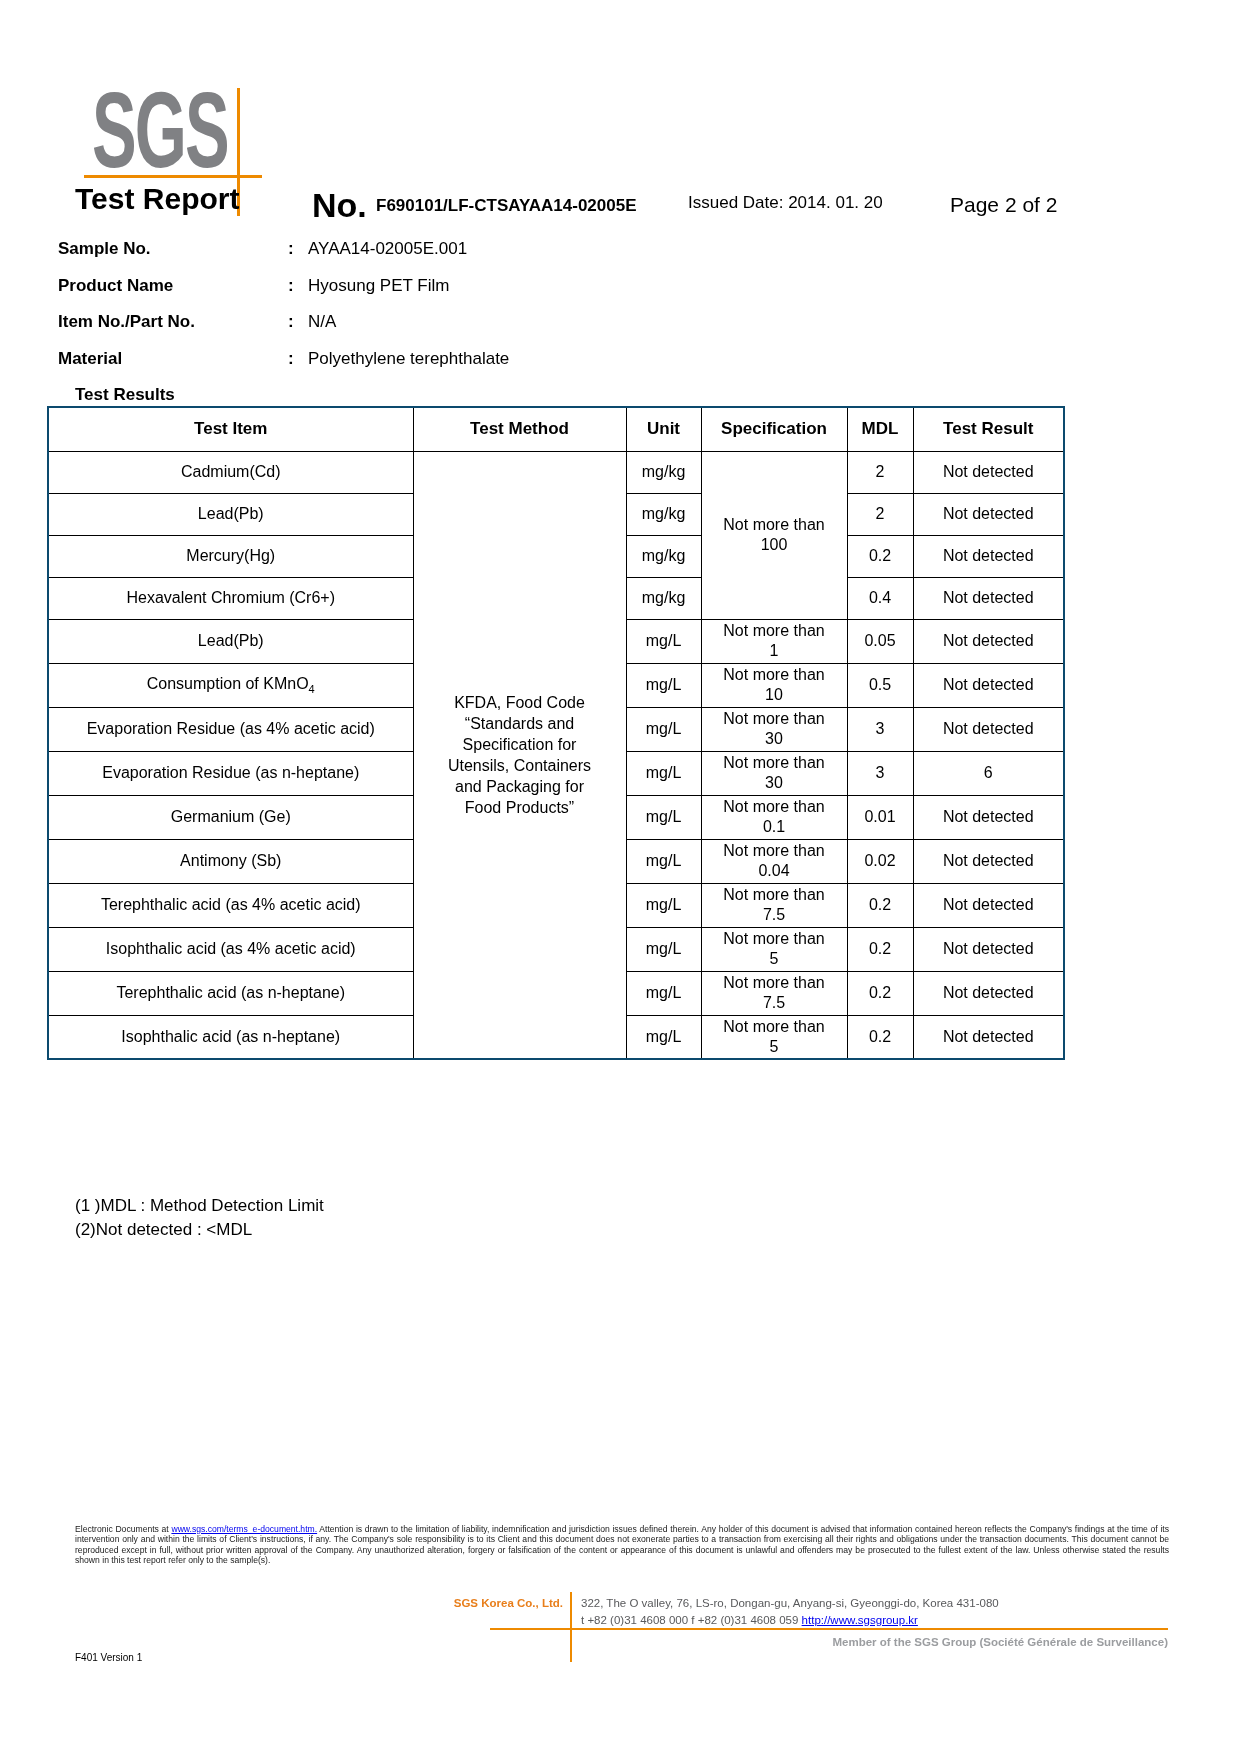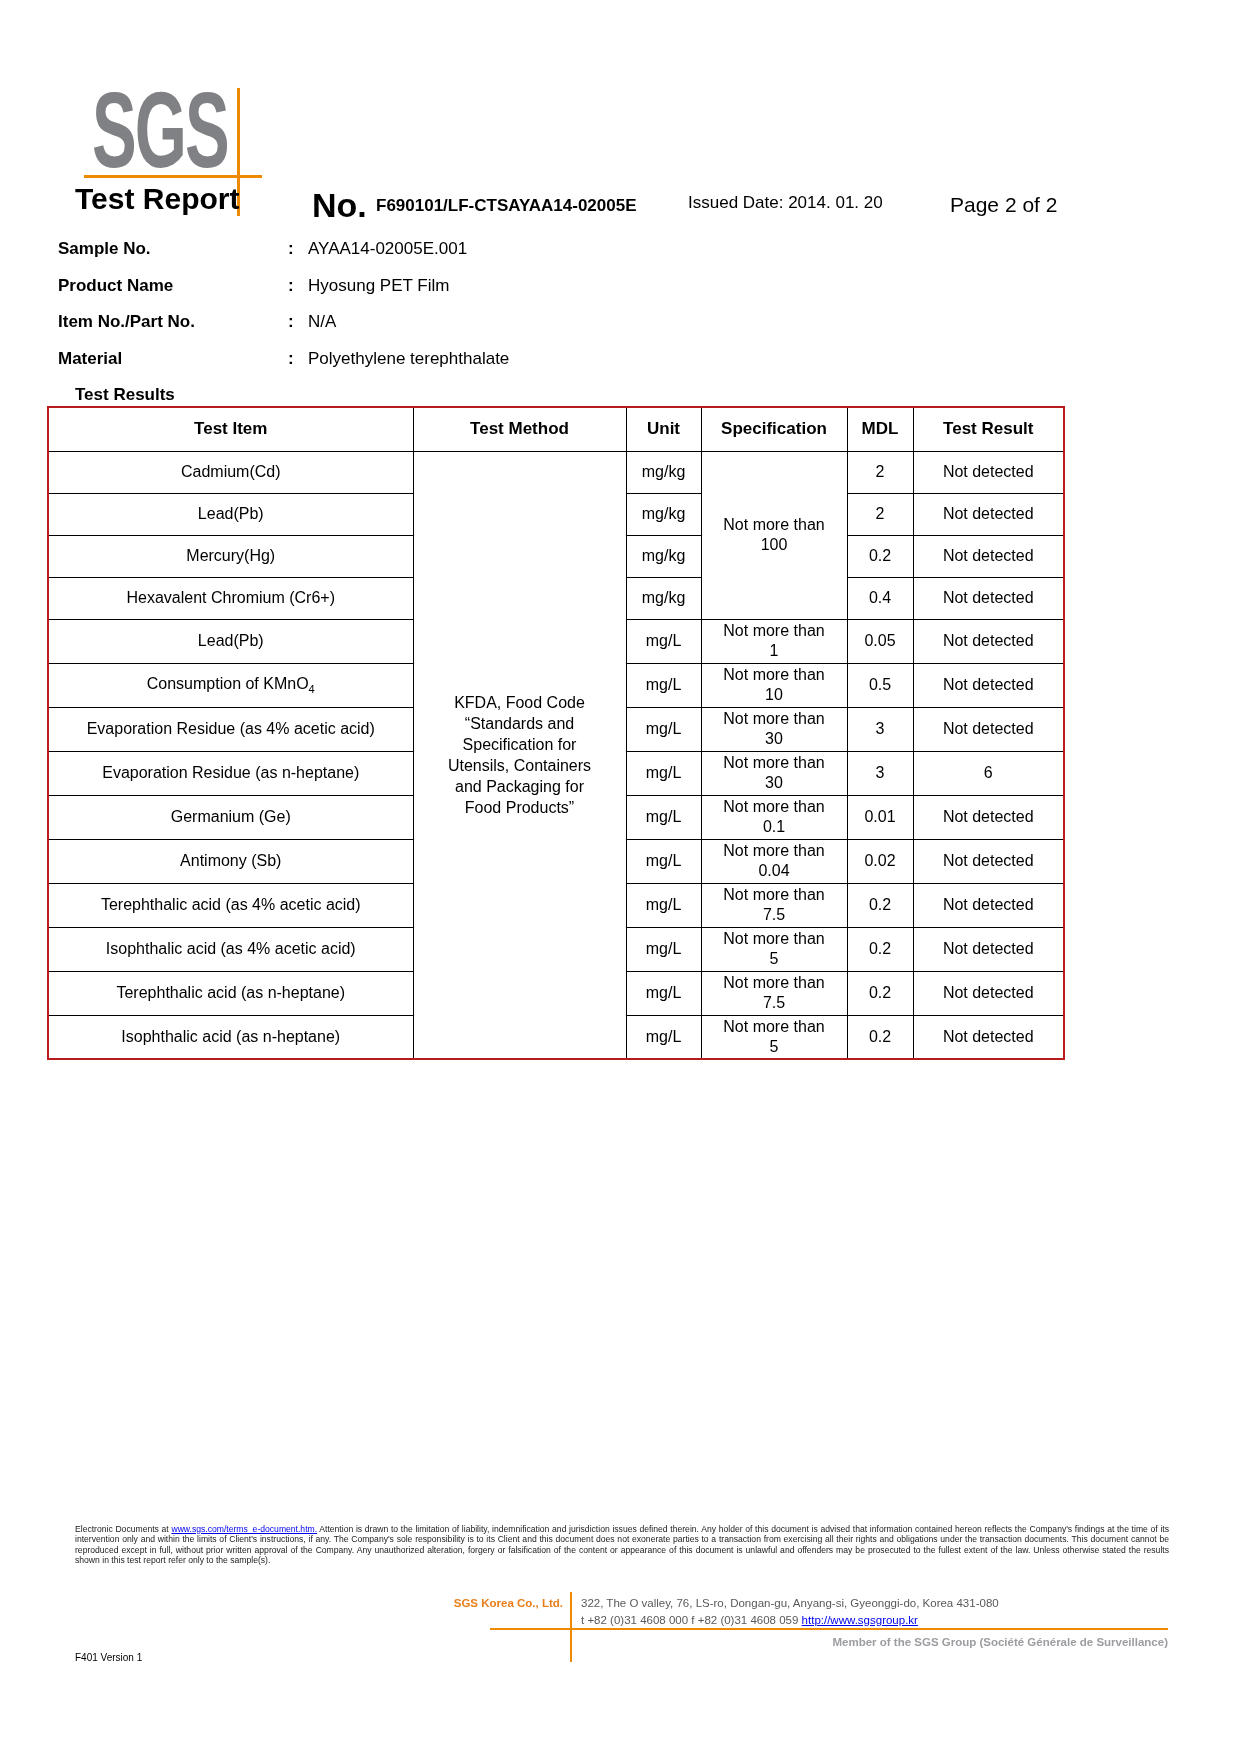--- a/index.html
+++ b/index.html
@@ -34,21 +34,21 @@
   
   .section-title { position:absolute; left:75px; top:385px; font-size:17px; font-weight:bold; }
   table.results {
     position:absolute; left:47px; top:406px; width:1016px;
     border-collapse:collapse; table-layout:fixed; font-size:16px;
   }
   table.results th, table.results td {
     border:1px solid #000; text-align:center; vertical-align:middle; padding:1px 3px;
     overflow:hidden;
   }
-  table.results { border:2px solid #b91c1c; }
+  table.results { border:2px solid #0c4a6e; }
   table.results th { font-size:17px; font-weight:bold; }
   tr.hdr { height:44px; }
   tr.r-kg { height:42px;margin-top:20px; }
   tr.r-l { height:44px; }
   .preline { white-space:pre-line; line-height:20px; }
   .method-cell { white-space:pre-line; line-height:21px; font-size:16px; }
   sub.sub { font-size:11px; }
 
   
   .footnotes { position:absolute; left:75px; top:1194px; font-size:17px; line-height:24px; }
@@ -236,20 +236,24 @@
       <td>Isophthalic acid (as n-heptane)</td>
       <td>mg/L</td>
       <td class="preline">Not more than
 5</td>
       <td>0.2</td>
       <td>Not detected</td>
     </tr>
   </tbody>
     </table>
 
+  <div class="footnotes">
+    <div>(1 )MDL : Method Detection Limit</div>
+    <div>(2)Not detected : &lt;MDL</div>
+  </div>
 
   <div class="disclaimer"><span>Electronic Documents at </span><span class="link">www.sgs.com/terms_e-document.htm.</span><span> Attention is drawn to the limitation of liability, indemnification and jurisdiction issues defined therein. Any holder of this document is advised that information contained hereon reflects the Company's findings at the time of its intervention only and within the limits of Client's instructions, if any. The Company's sole responsibility is to its Client and this document does not exonerate parties to a transaction from exercising all their rights and obligations under the transaction documents. This document cannot be reproduced except in full, without prior written approval of the Company. Any unauthorized alteration, forgery or falsification of the content or appearance of this document is unlawful and offenders may be prosecuted to the fullest extent of the law.  Unless otherwise stated the results shown in this test report refer only to the sample(s).</span></div>
 
   <div class="footer-company">SGS Korea Co., Ltd.</div>
   <div class="footer-vline"></div>
   <div class="footer-address">
     <div>322, The O valley, 76, LS-ro, Dongan-gu, Anyang-si, Gyeonggi-do, Korea 431-080</div>
     <div><span>t +82 (0)31 4608 000 f +82 (0)31 4608 059 </span><span class="link">http://www.sgsgroup.kr</span></div>
   </div>
   <div class="footer-hline"></div>

